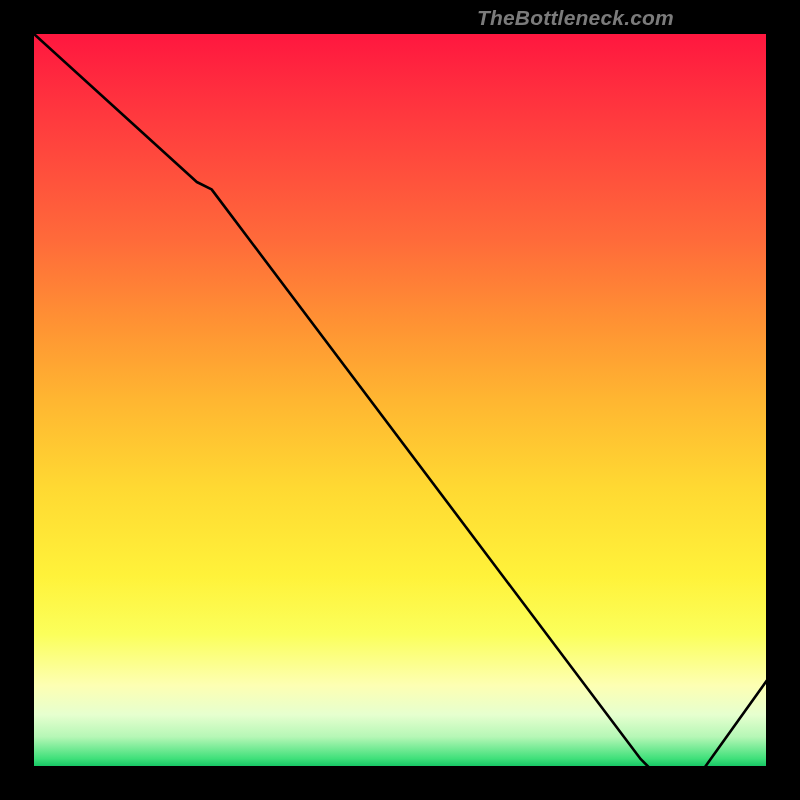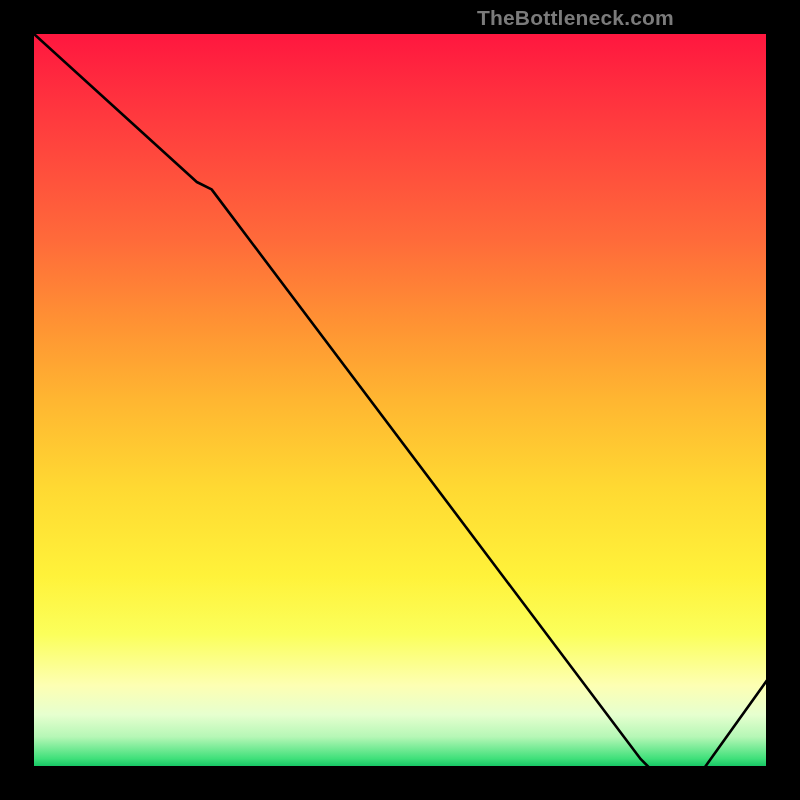--- a/index.html
+++ b/index.html
@@ -3,20 +3,21 @@
 <meta charset="utf-8">
 <style>
   * { margin: 0; padding: 0; box-sizing: border-box; }
   html, body { width: 800px; height: 800px; background: #000; overflow: hidden; font-family: Arial, Helvetica, sans-serif; }
 
   .stage {
     position: relative;
     width: 688px;
     height: 800px;
     background: #000;
+    font-style: italic;
   }
 
   .attribution {
     position: absolute;
     top: 6px;
     right: 14px;
     color: #7b7b7b;
     font-size: 21px;
     font-weight: 600;
     letter-spacing: 0.2px;

